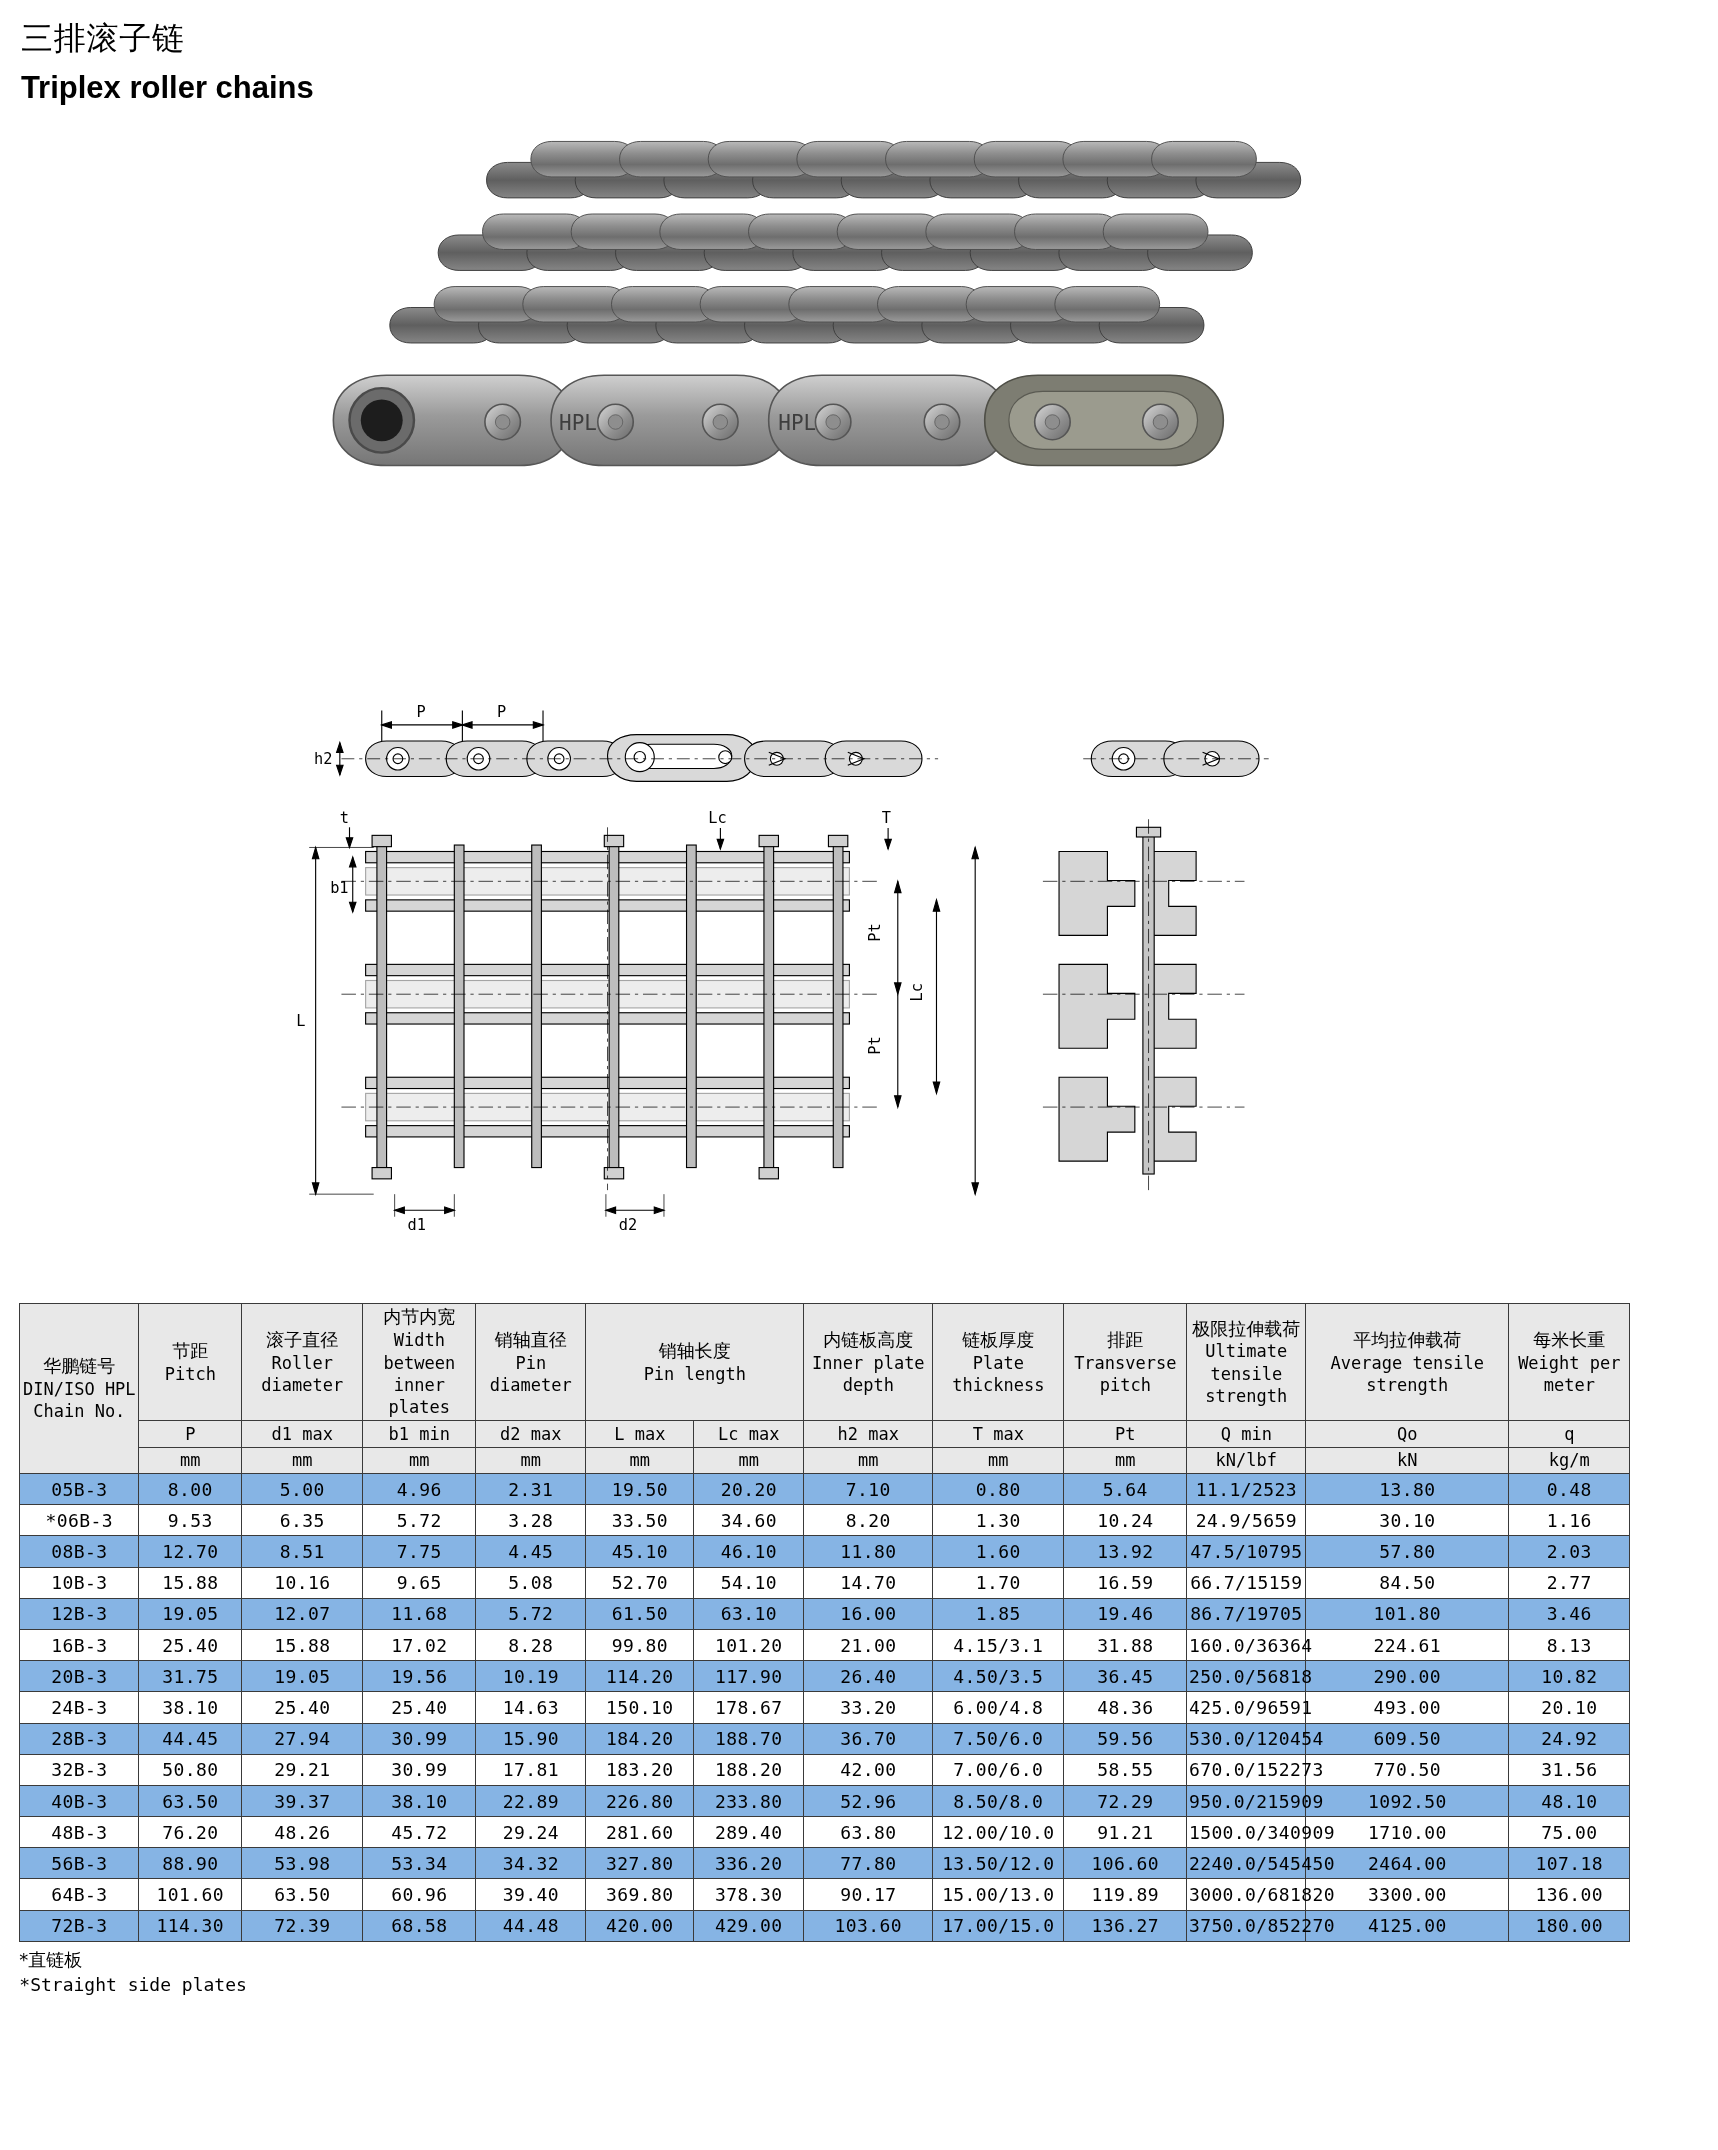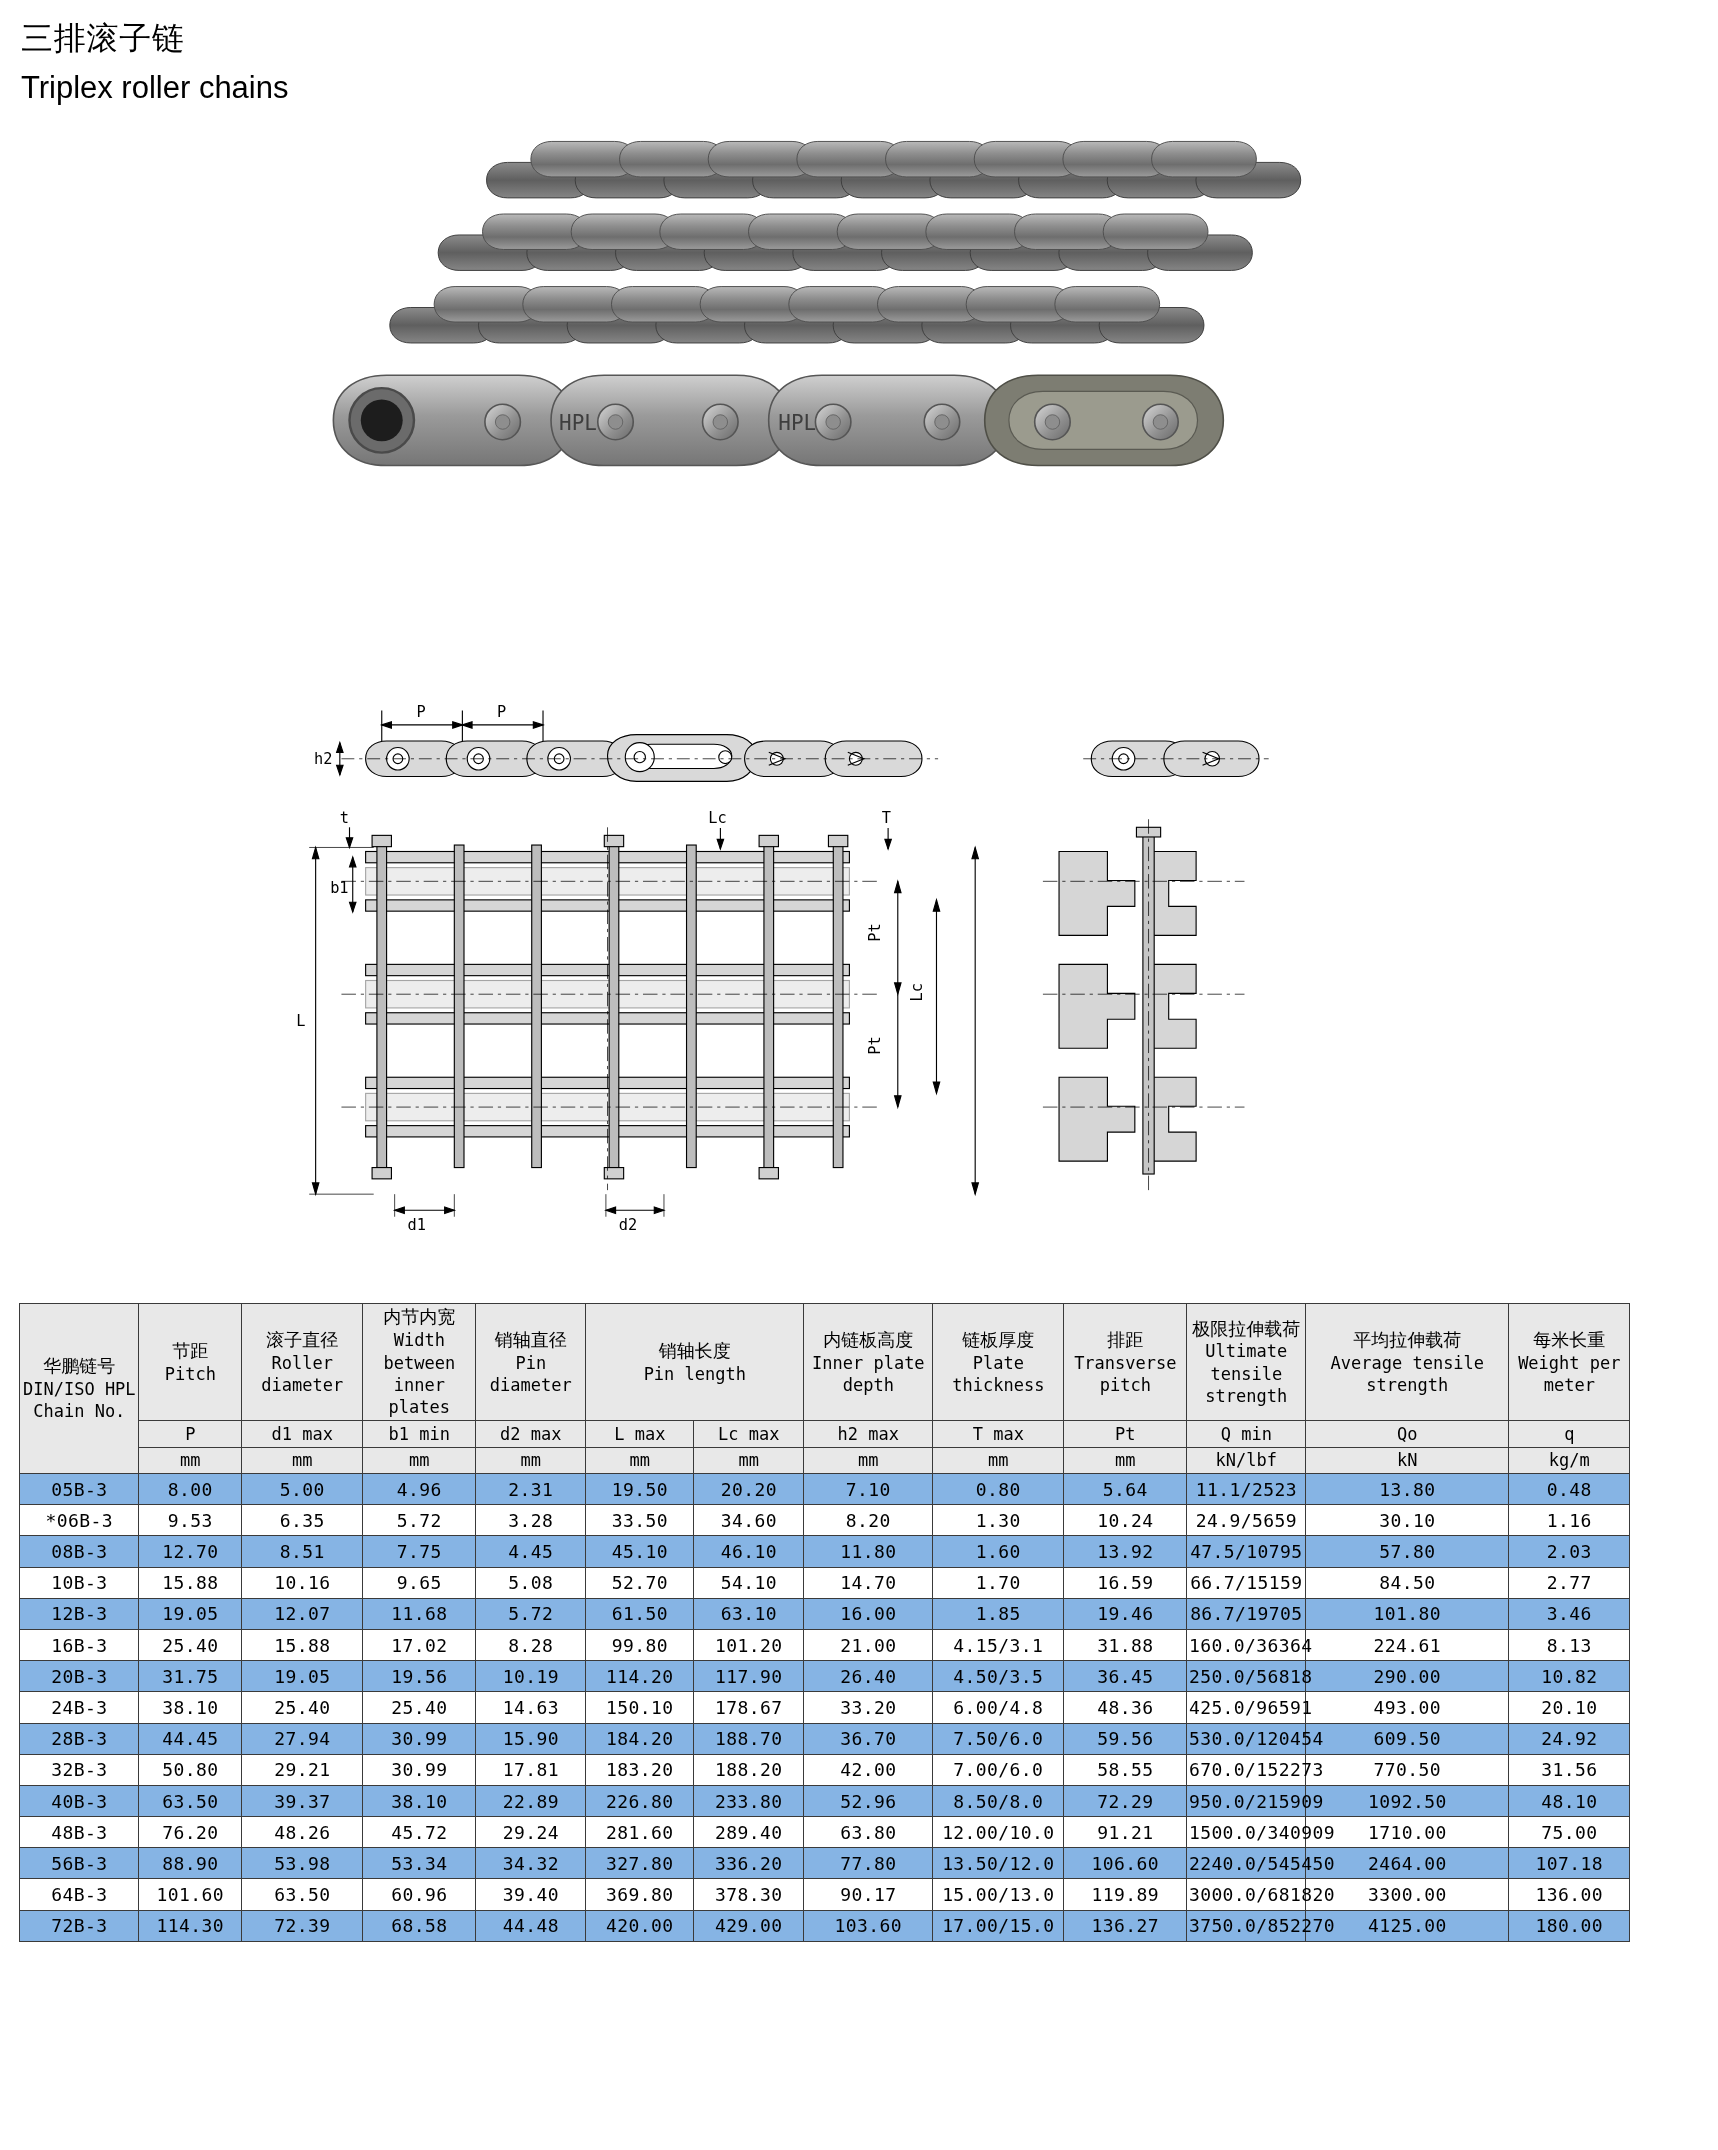--- a/index.html
+++ b/index.html
@@ -26,21 +26,21 @@
     font-family: "DejaVu Sans", sans-serif;
     font-size: 32px;
     font-weight: normal;
     letter-spacing: 0.8px;
     margin: 18px 0 0 1.6px;
     line-height: 1.25;
   }
   .title-en {
     font-family: "Liberation Sans", sans-serif;
     font-size: 31px;
-    font-weight: normal;
+    font-weight: bold;
     margin: 11.3px 0 0 1.6px;
     line-height: 1.2;
   }
 
   
   .photo-wrap {
     height: 564px;
     position: relative;
     margin-top: 8px;
   }
@@ -895,15 +895,19 @@
           <td>103.60</td>
           <td>17.00/15.0</td>
           <td>136.27</td>
           <td>3750.0/852270</td>
           <td>4125.00</td>
           <td>180.00</td>
         </tr>
       </tbody>
   </table>
 
+  <div class="footnote">
+    <div class="cnline">*直链板</div>
+    <div>*Straight side plates</div>
+  </div>
 
 </div>
 
 
 </body></html>

